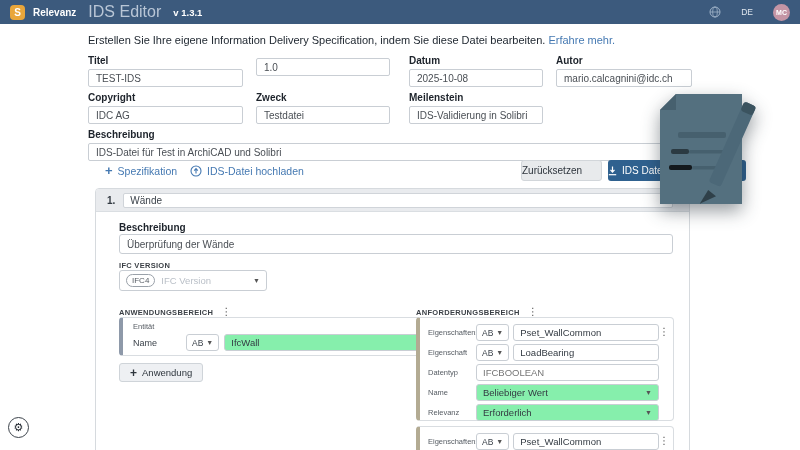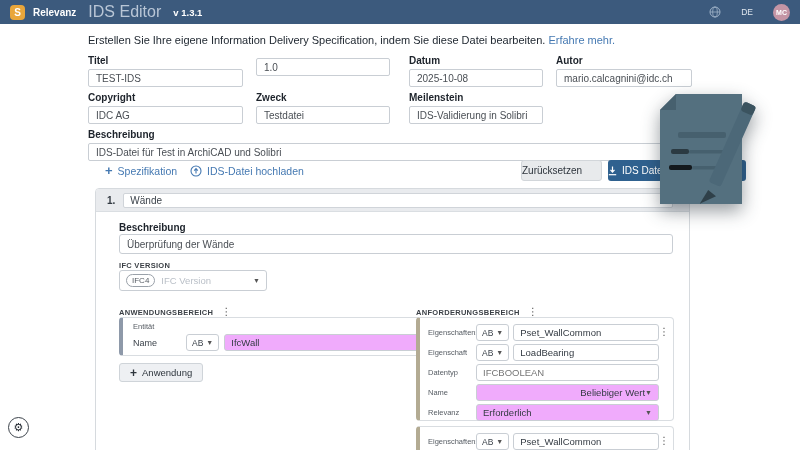--- a/index.html
+++ b/index.html
@@ -68,21 +68,21 @@
     border-left:4px solid #8e99a9; }
   .req-card { position:absolute; background:#fff; border:1px solid #d9dde1; border-radius:4px;
     border-left:4px solid #b3ab93; }
   .tiny-label { font-size:7.5px; color:#565c63; }
   .row-flex { display:flex; align-items:center; }
   .ab-chip { height:17px; border:1px solid #c9ced4; border-radius:3px; background:#fff;
     font-size:8.5px; color:#3c434b; display:flex; align-items:center; gap:3px;
     padding:0 5px; cursor:pointer; }
   .mini-input { height:17px; border:1px solid #c9ced4; border-radius:3px; background:#fff;
     font-size:9.5px; color:#333a42; padding:0 6px; font-family:"Liberation Sans",sans-serif; outline:none; }
-  .mini-select { height:17px; border:1px solid #c9ced4; border-radius:3px; background:#f0abfc;
+  .mini-select { height:17px; border:1px solid #c9ced4; border-radius:3px; background:#86efac;
     font-size:9.5px; color:#333a42; padding:0 6px; display:flex; align-items:center; cursor:pointer; }
   .mini-select .txt { flex:1; }
   .add-btn { position:absolute; height:19px; background:#eef0f3; border:1px solid #cfd4d9;
     border-radius:3px; font-size:9.5px; color:#2e353d; display:flex; align-items:center;
     gap:5px; padding:0 10px; cursor:pointer; }
   .req-row { display:flex; align-items:center; margin-bottom:3px; }
   .req-row .rlab { width:48px; font-size:7.5px; color:#565c63; flex:none; }
 
   
   .gear-btn { position:absolute; left:8px; top:417px; width:21px; height:21px;
@@ -251,21 +251,21 @@
       <input class="mini-input" style="flex: 1 1 0%;" value="LoadBearing">
     </div>
 
     <div class="req-row">
       <span class="rlab">Datentyp</span>
       <input class="mini-input" style="flex: 1 1 0%;" placeholder="IFCBOOLEAN">
     </div>
 
     <div class="req-row">
       <span class="rlab">Name</span>
-      <div class="mini-select" style="flex:1;text-align:right;">
+      <div class="mini-select" style="flex:1;">
         <span class="txt">Beliebiger Wert</span>
         <span class="caret">▼</span>
       </div>
     </div>
 
     <div class="req-row">
       <span class="rlab">Relevanz</span>
       <div class="mini-select" style="flex:1;">
         <span class="txt">Erforderlich</span>
         <span class="caret">▼</span>

